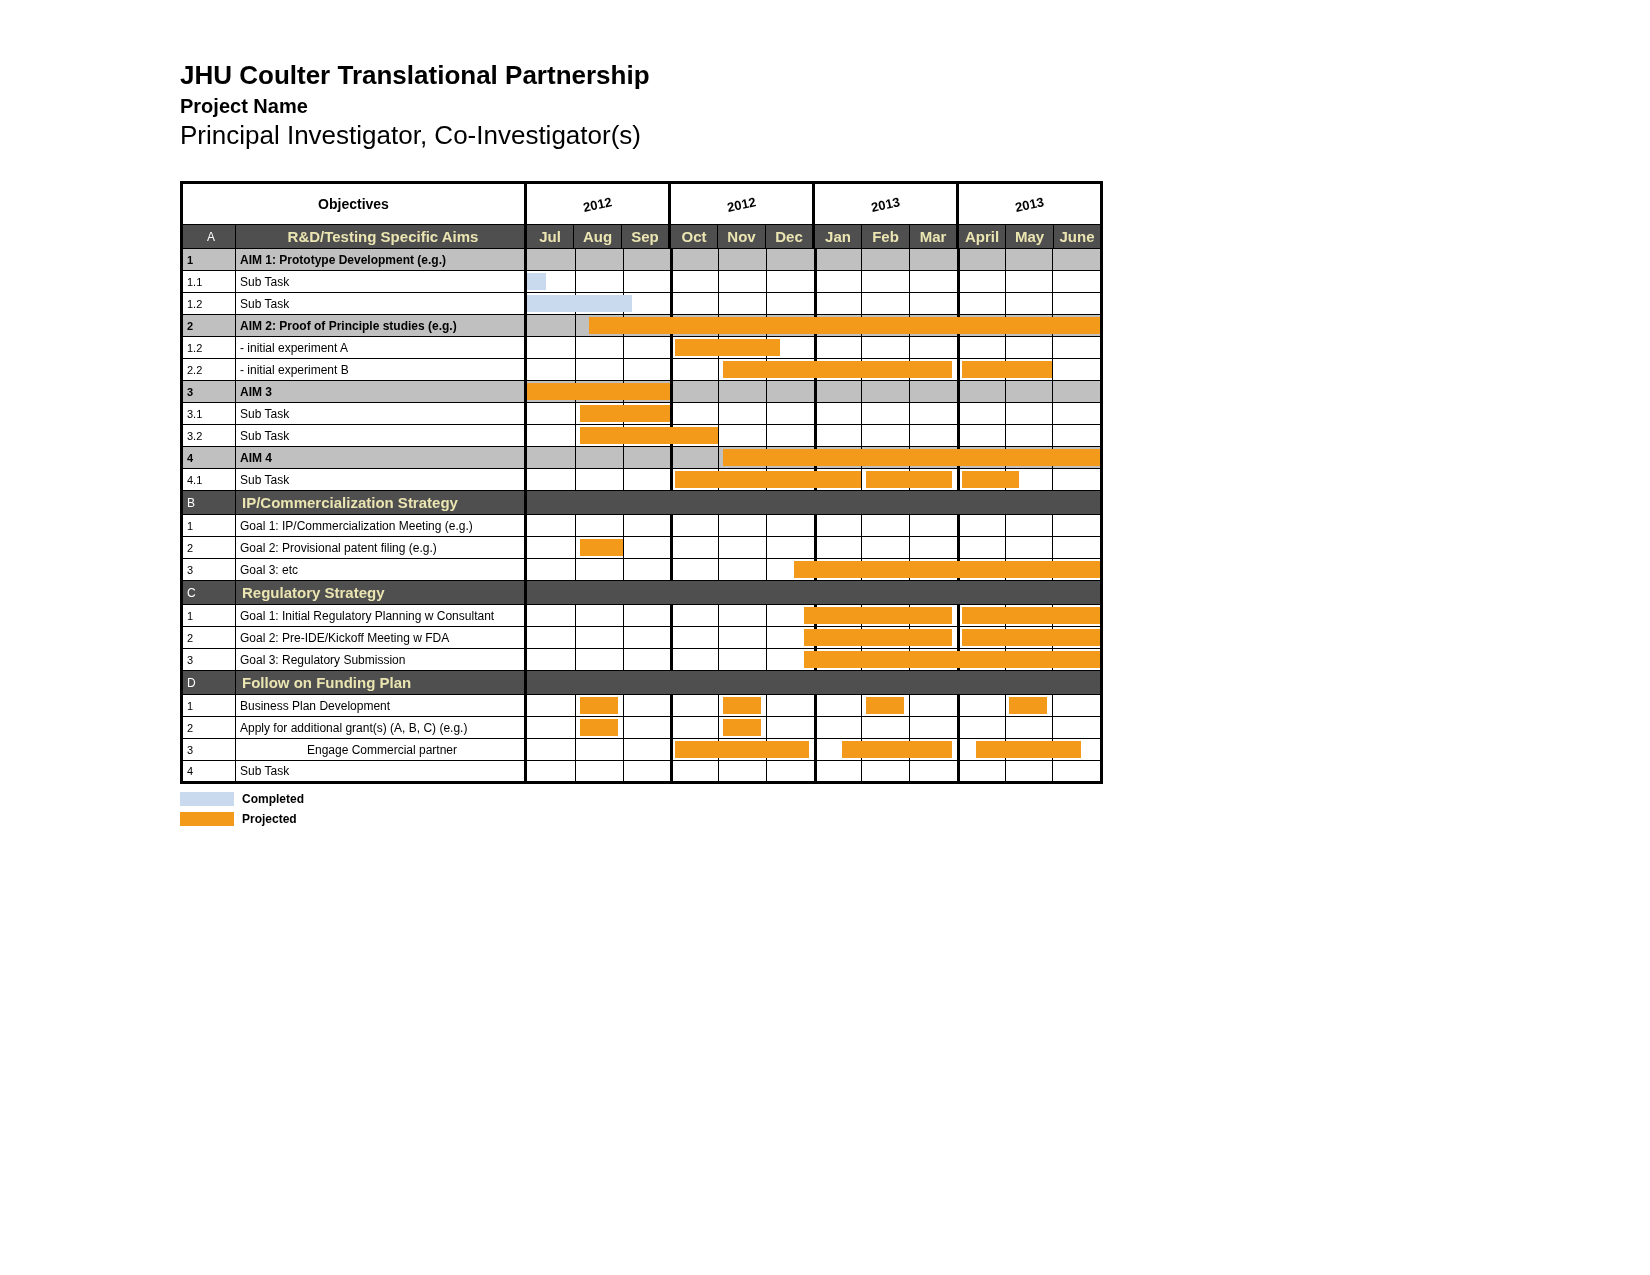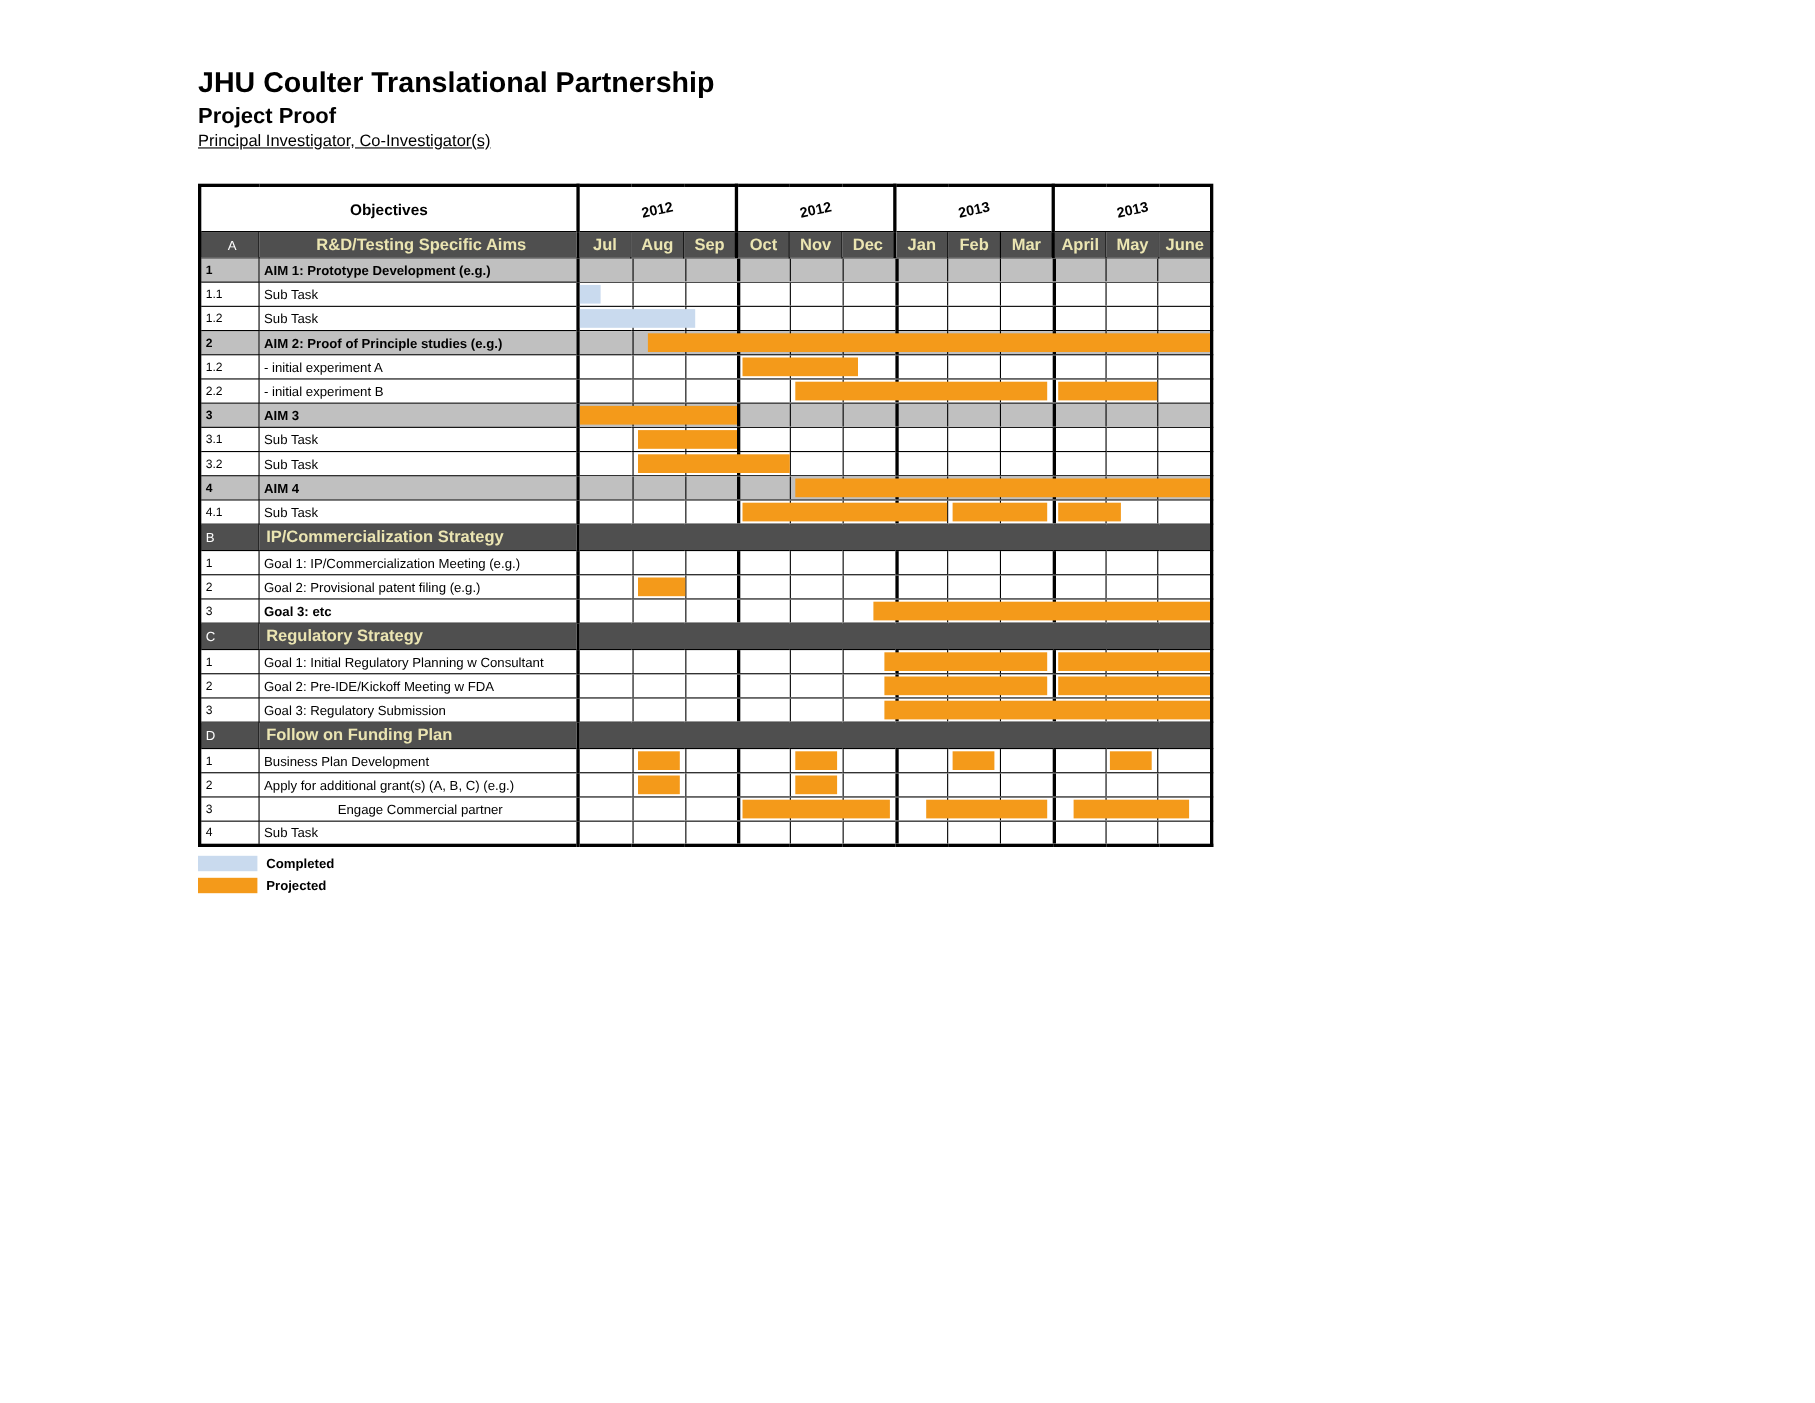--- a/index.html
+++ b/index.html
@@ -5,21 +5,21 @@
   * { box-sizing: border-box; }
   body {
     margin: 0;
     padding: 60px 180px;
     font-family: Arial, Helvetica, sans-serif;
     background: #fff;
     color: #000;
   }
   .title { font-size: 26px; font-weight: bold; margin: 0 0 4px 0; }
   .subtitle { font-size: 20px; font-weight: bold; margin: 0 0 2px 0; }
-  .subtitle2 { font-size: 15px; font-weight: normal; margin: 0 0 30px 0; text-decoration: underline; }
+  .subtitle2 { font-size: 26px; font-weight: normal; margin: 0 0 30px 0; }
 
   table {
     border-collapse: collapse;
     table-layout: fixed;
     width: 920px;
   }
   col.idx { width: 54px; }
   col.obj { width: 290px; }
   col.mon { width: 48px; }
 
@@ -110,21 +110,21 @@
   .legend { margin-top: 8px; margin-left: 0; }
   .legend-row { display: flex; gap: 8px; height: 20px; }
   .swatch { width: 54px; height: 14px; }
   .legend-label { font-size: 12px; font-weight: bold; }
 </style>
 </head>
 <body>
 
 <div>
   <div class="title">JHU Coulter Translational Partnership</div>
-  <div class="subtitle">Project Proof</div>
+  <div class="subtitle">Project Name</div>
   <div class="subtitle2">Principal Investigator, Co-Investigator(s)</div>
 </div>
 
 <table>
   <colgroup>
     <col class="idx">
       <col class="obj">
     <col class="mon">
       <col class="mon">
       <col class="mon">
@@ -423,21 +423,21 @@
             <div style="position: absolute; top: 0px; bottom: 0px; left: 66.6667%; width: 1px; background: rgb(0, 0, 0);"></div>
             <div style="position: absolute; top: 0px; bottom: 0px; left: 75%; width: 3px; background: rgb(0, 0, 0);"></div>
             <div style="position: absolute; top: 0px; bottom: 0px; left: 83.3333%; width: 1px; background: rgb(0, 0, 0);"></div>
             <div style="position: absolute; top: 0px; bottom: 0px; left: 91.6667%; width: 1px; background: rgb(0, 0, 0);"></div>
             <div class="bar projected" style="left: 9.16667%; width: 7.5%;"></div>
           </div>
         </td>
       </tr>
       <tr>
         <td class="idx">3</td>
-        <td class="obj qsep-r" style="font-weight: bold;">Goal 3: etc</td>
+        <td class="obj qsep-r" style="font-weight: normal;">Goal 3: etc</td>
         <td colspan="12" style="padding: 0px; position: relative;">
           <div class="bar-wrap">
             <div style="position: absolute; top: 0px; bottom: 0px; left: 8.33333%; width: 1px; background: rgb(0, 0, 0);"></div>
             <div style="position: absolute; top: 0px; bottom: 0px; left: 16.6667%; width: 1px; background: rgb(0, 0, 0);"></div>
             <div style="position: absolute; top: 0px; bottom: 0px; left: 25%; width: 3px; background: rgb(0, 0, 0);"></div>
             <div style="position: absolute; top: 0px; bottom: 0px; left: 33.3333%; width: 1px; background: rgb(0, 0, 0);"></div>
             <div style="position: absolute; top: 0px; bottom: 0px; left: 41.6667%; width: 1px; background: rgb(0, 0, 0);"></div>
             <div style="position: absolute; top: 0px; bottom: 0px; left: 50%; width: 3px; background: rgb(0, 0, 0);"></div>
             <div style="position: absolute; top: 0px; bottom: 0px; left: 58.3333%; width: 1px; background: rgb(0, 0, 0);"></div>
             <div style="position: absolute; top: 0px; bottom: 0px; left: 66.6667%; width: 1px; background: rgb(0, 0, 0);"></div>

